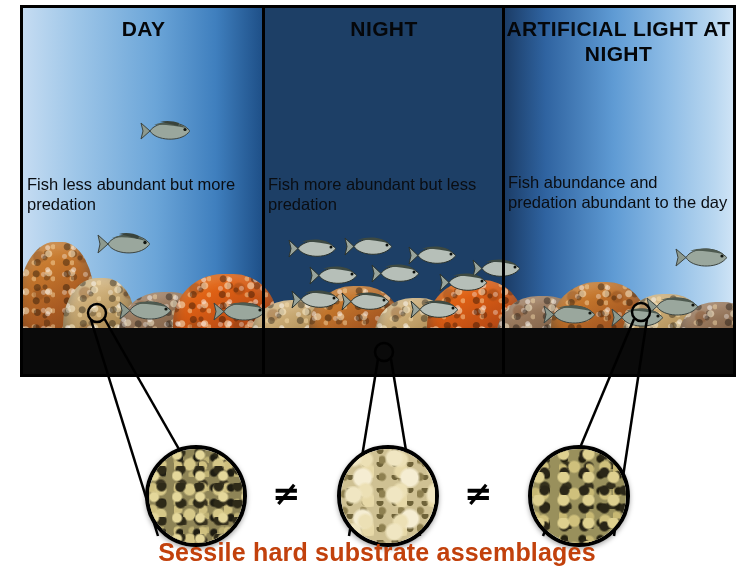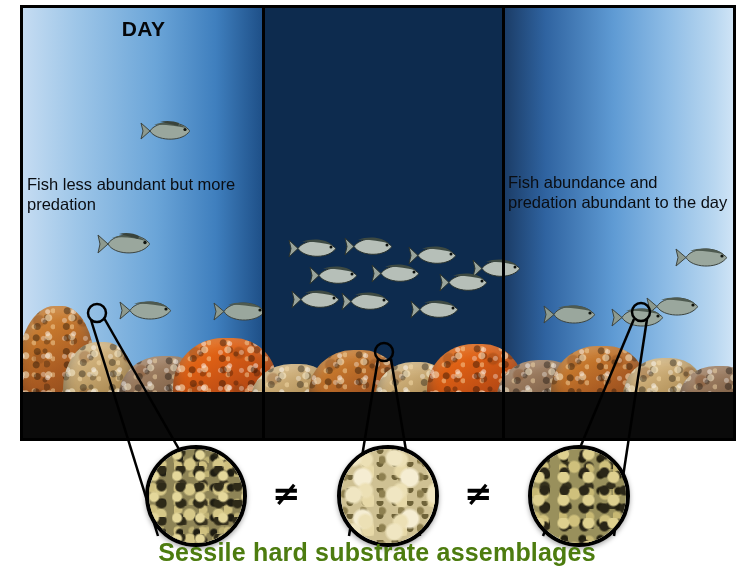--- a/index.html
+++ b/index.html
@@ -2,21 +2,21 @@
 <html><head>
 <meta charset="utf-8">
 <style>
   html,body{margin:0;padding:0;background:#ffffff;}
   body{width:754px;height:578px;position:relative;overflow:hidden;
        font-family:"Liberation Sans","DejaVu Sans",sans-serif;}
 
   #figure{position:absolute;left:0;top:0;width:754px;height:578px;background:#fff;}
 
   
-  #scene{position:absolute;left:20px;top:5px;width:716px;height:436px;
+  #scene{position:absolute;left:20px;top:5px;width:716px;height:372px;
          border:3px solid #000;box-sizing:border-box;overflow:hidden;background:#0d2b4e;}
 
   .panel{position:absolute;top:0;bottom:0;overflow:hidden;}
   #panel-day{left:0;width:241px;
       background:linear-gradient(to right,#c5dcf2 0%,#9ec6e8 22%,#6ba5d8 55%,#3f7fbe 80%,#1d4e86 100%);}
   #panel-night{left:241px;width:240px;background:#1d3f६6;background:#1d3f66;}
   #panel-aln{left:481px;width:229px;
       background:linear-gradient(to right,#1b3c66 0%,#2f63a0 18%,#5f9bd4 48%,#8fbde6 72%,#b9d7f0 92%,#cfe4f6 100%);}
 
   .vdiv{position:absolute;top:0;bottom:0;width:3px;background:#000;z-index:14;}
@@ -93,36 +93,41 @@
        radial-gradient(circle at 36% 66%, #cfc07c 0 5px, transparent 7px),
        radial-gradient(circle at 80% 62%, #23200f 0 3px, transparent 5px),
        radial-gradient(circle at 12% 82%, #c7b873 0 4px, transparent 6px),
        radial-gradient(circle at 58% 88%, #34301c 0 4px, transparent 6px);
      background-size:25px 23px,20px 18px,31px 27px,18px 16px,27px 24px,22px 20px;}
 
   .neq{position:absolute;font-size:34px;font-weight:bold;color:#000;z-index:22;
        font-family:"DejaVu Sans",sans-serif;line-height:1;}
 
   #bottom-caption{position:absolute;left:0;right:0;top:538px;text-align:center;
-     font-size:25px;font-weight:bold;color:#4d7c0f;letter-spacing:.2px;z-index:23;}
+     font-size:25px;font-weight:bold;color:#c2410c;letter-spacing:.2px;z-index:23;}
 </style>
 </head>
 <body>
 
 <div id="figure">
 
   <div id="scene">
 
     <div class="panel" id="panel-day">
       <div class="panel-title" id="title-day">DAY</div>
       <div class="panel-caption" id="cap-day">Fish less abundant but more predation</div>
     </div>
 
+    <div class="panel" id="panel-night">
+      <div class="panel-title" id="title-night">NIGHT</div>
+      <div class="panel-caption" id="cap-night">Fish more abundant but less predation</div>
+    </div>
 
     <div class="panel" id="panel-aln">
+      <div class="panel-title" id="title-aln">ARTIFICIAL LIGHT AT NIGHT</div>
       <div class="panel-caption" id="cap-aln">Fish abundance and predation abundant to the day</div>
     </div>
 
     <div class="vdiv" id="vdiv-1"></div>
     <div class="vdiv" id="vdiv-2"></div>
 
     <div id="seafloor">
       <div class="rock r-rust" style="left:-6px;  width:78px;  height:118px;"></div>
       <div class="rock r-tan" style="left:40px;  width:72px;  height:82px;"></div>
       <div class="rock r-dusk" style="left:96px;  width:90px;  height:68px;"></div>

